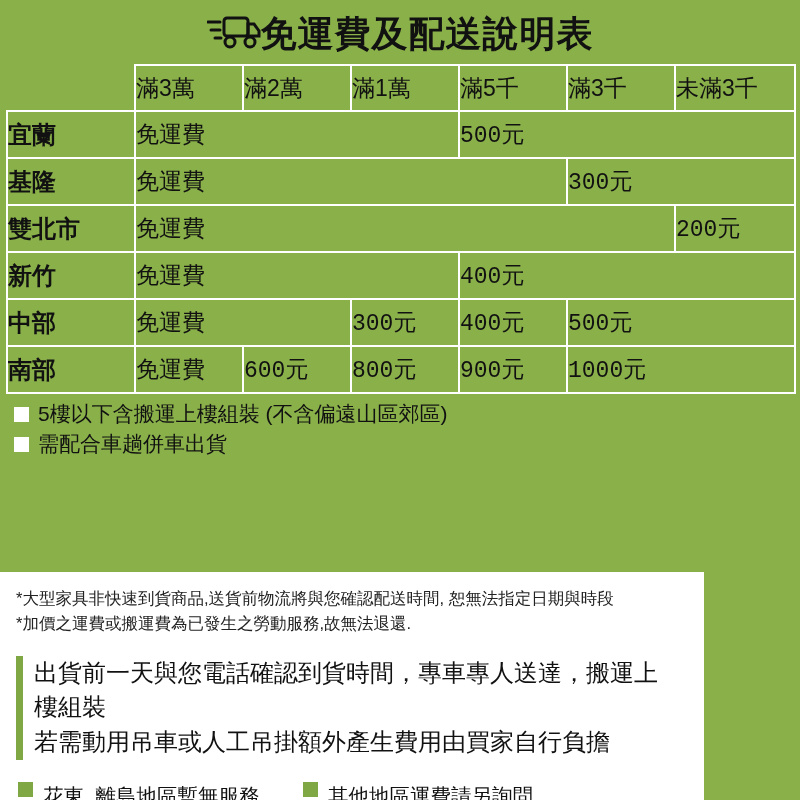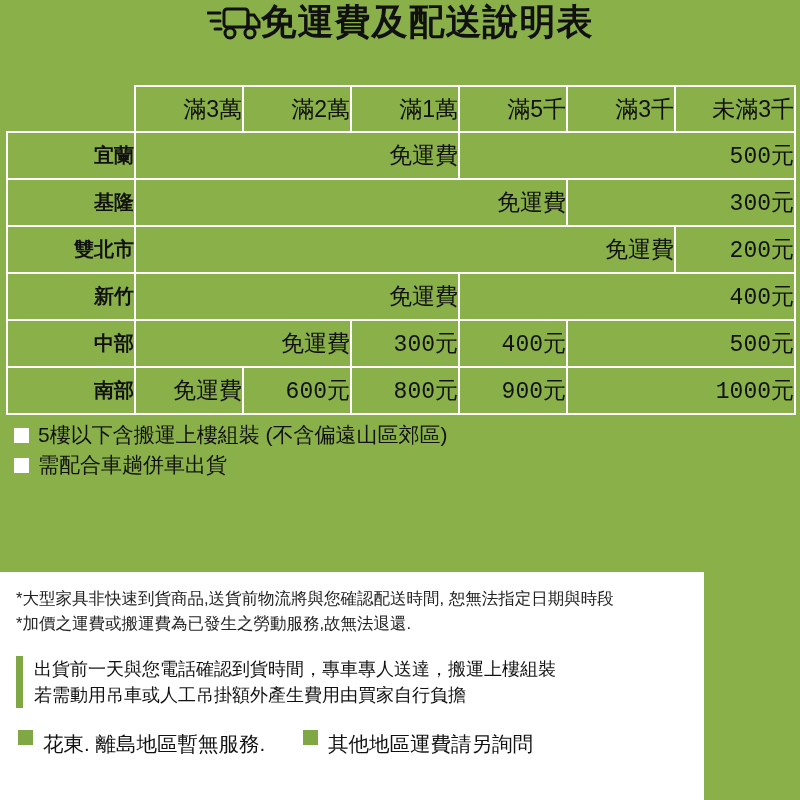--- a/index.html
+++ b/index.html
@@ -17,23 +17,23 @@
   .page {
     position: relative;
     width: 800px;
     height: 800px;
     box-sizing: border-box;
   }
 
   
   .title-bar {
     display: flex;
-    align-items: flex-start;
+    align-items: center;
     justify-content: center;
-    height: 85px;
+    height: 64px;
     padding-top: 4px;
     box-sizing: border-box;
   }
   .truck-icon {
     display: block;
   }
   .title-text {
     font-size: 36px;
     font-weight: bold;
     letter-spacing: 1px;
@@ -48,41 +48,41 @@
   }
   table.freight {
     width: 788px;
     border-collapse: collapse;
     table-layout: fixed;
     background: #8ab04a;
   }
   table.freight th,
   table.freight td {
     border: 2px solid #ffffff;
-    text-align: right;
+    text-align: left;
     vertical-align: middle;
     font-size: 23px;
     color: #111;
     padding: 0;
     height: 45px;
     font-weight: normal;
     white-space: nowrap;
   }
   table.freight thead th {
     font-size: 23px;
     font-weight: normal;
     height: 44px;
   }
   table.freight thead th.corner {
     border-left: none;
     border-top: none;
     background: #8ab04a;
   }
   table.freight tbody th.region {
-    font-size: 20px;
+    font-size: 24px;
     font-weight: bold;
   }
   .cell-free {
     font-size: 23px;
     font-family: Liberation Mono, monospace;
   }
 
   
   .notes {
     padding: 8px 0 0 14px;
@@ -126,21 +126,21 @@
     align-items: stretch;
     gap: 11px;
     margin-top: 20px;
   }
   .vbar {
     width: 7px;
     background: #7fa844;
     flex: 0 0 auto;
   }
   .highlight-text {
-    font-size: 18px;
+    font-size: 24px;
     line-height: 1.45;
     color: #111;
   }
   .bottom-row {
     display: flex;
     align-items: flex-start;
     gap: 10px;
     margin-top: 22px;
     padding-left: 2px;
   }

